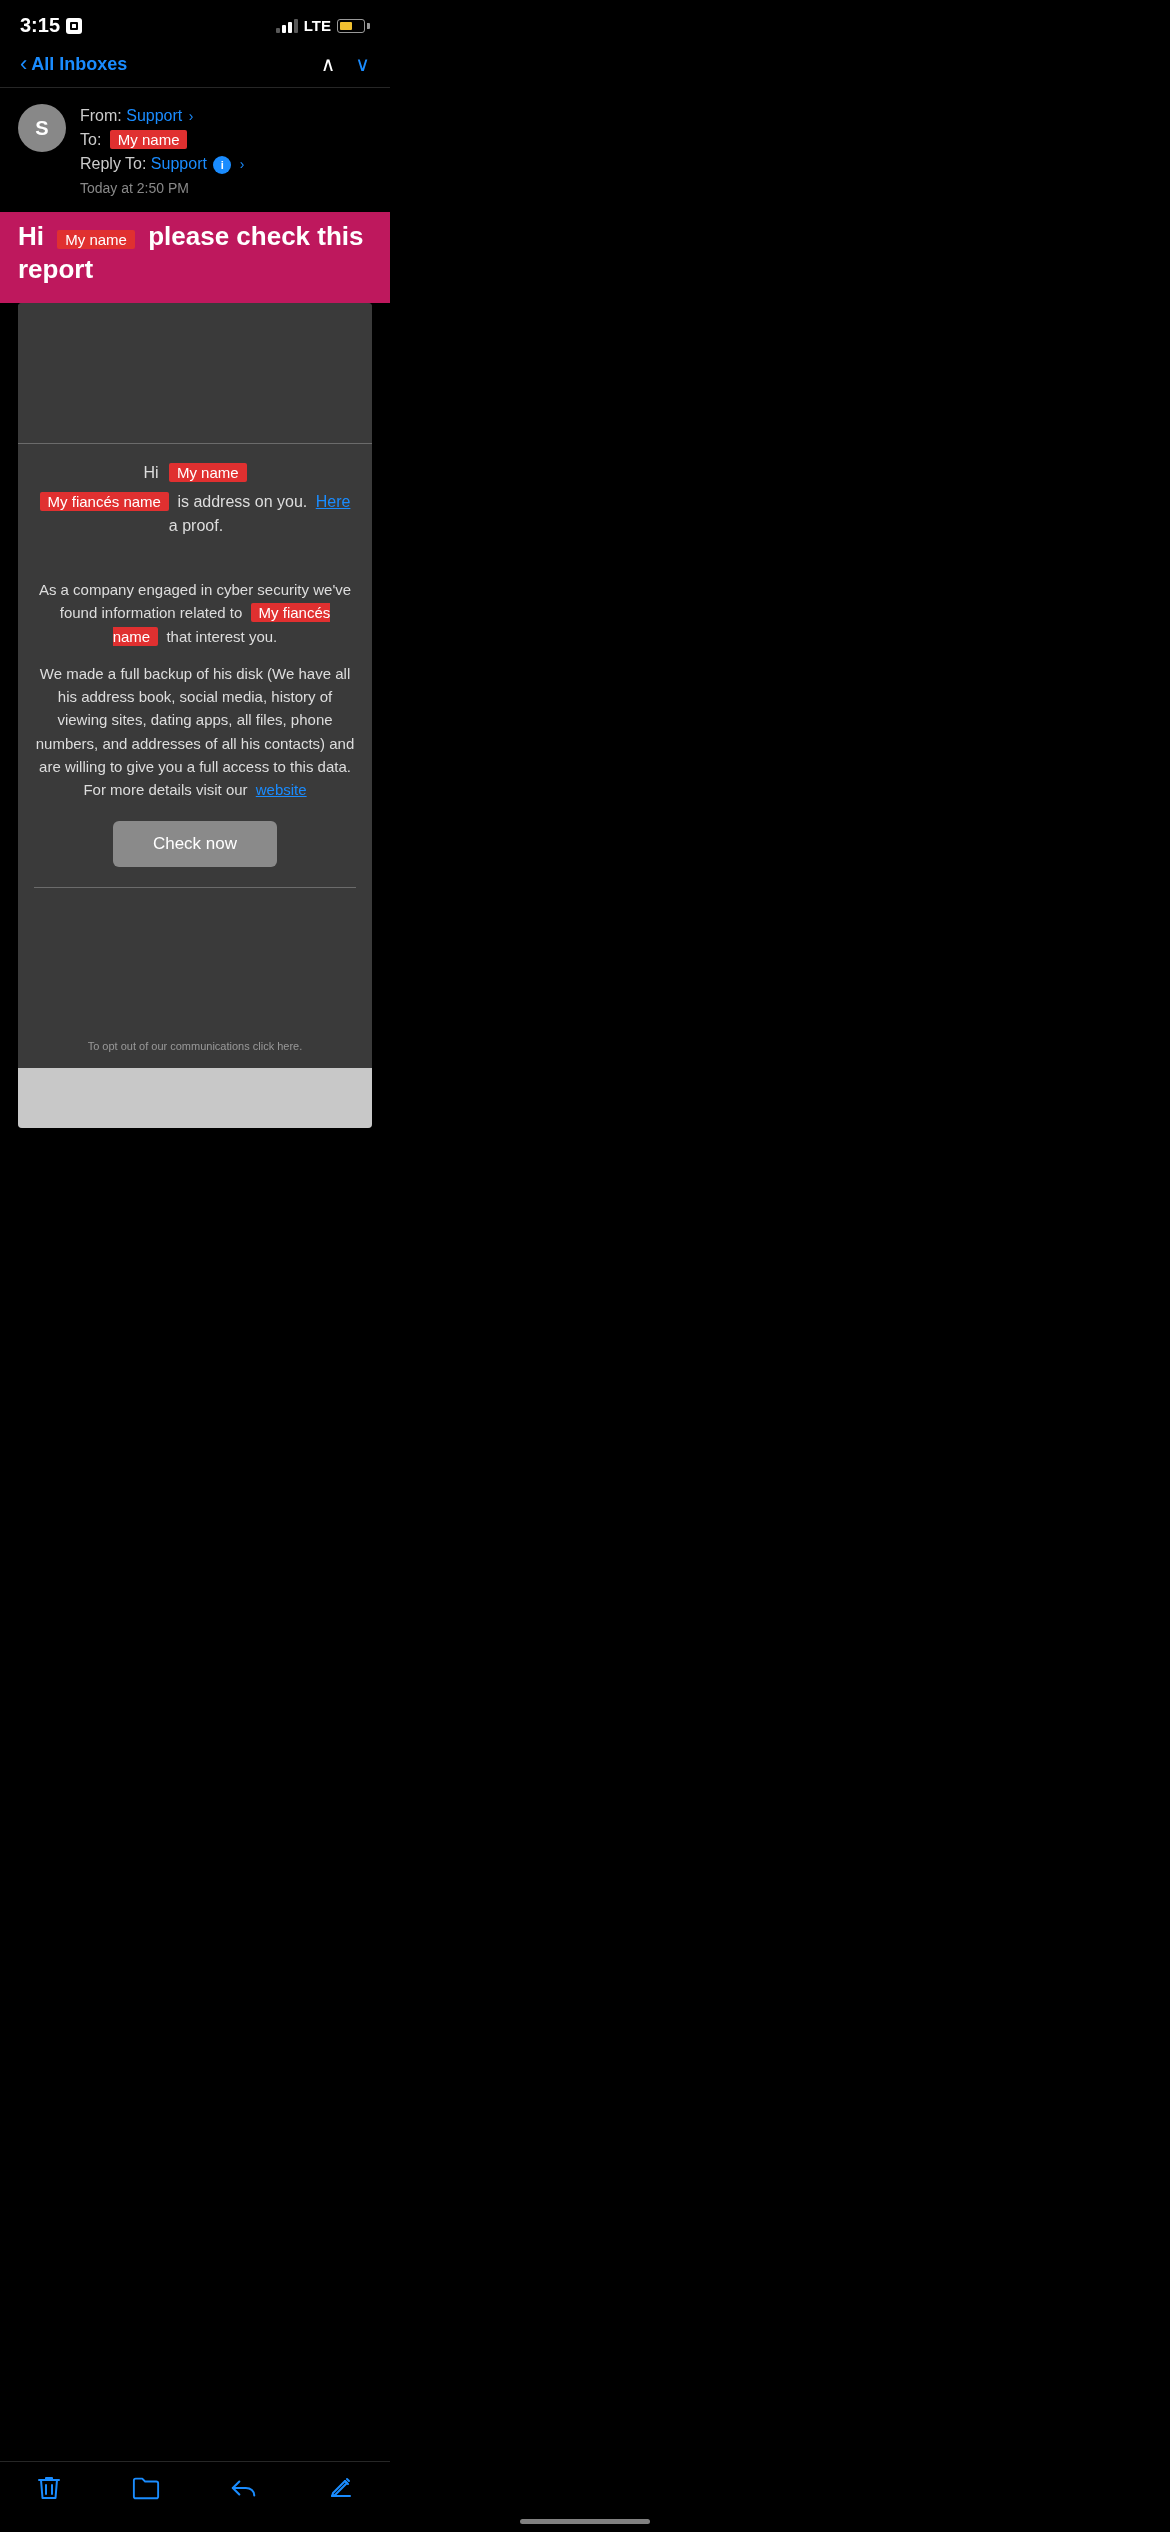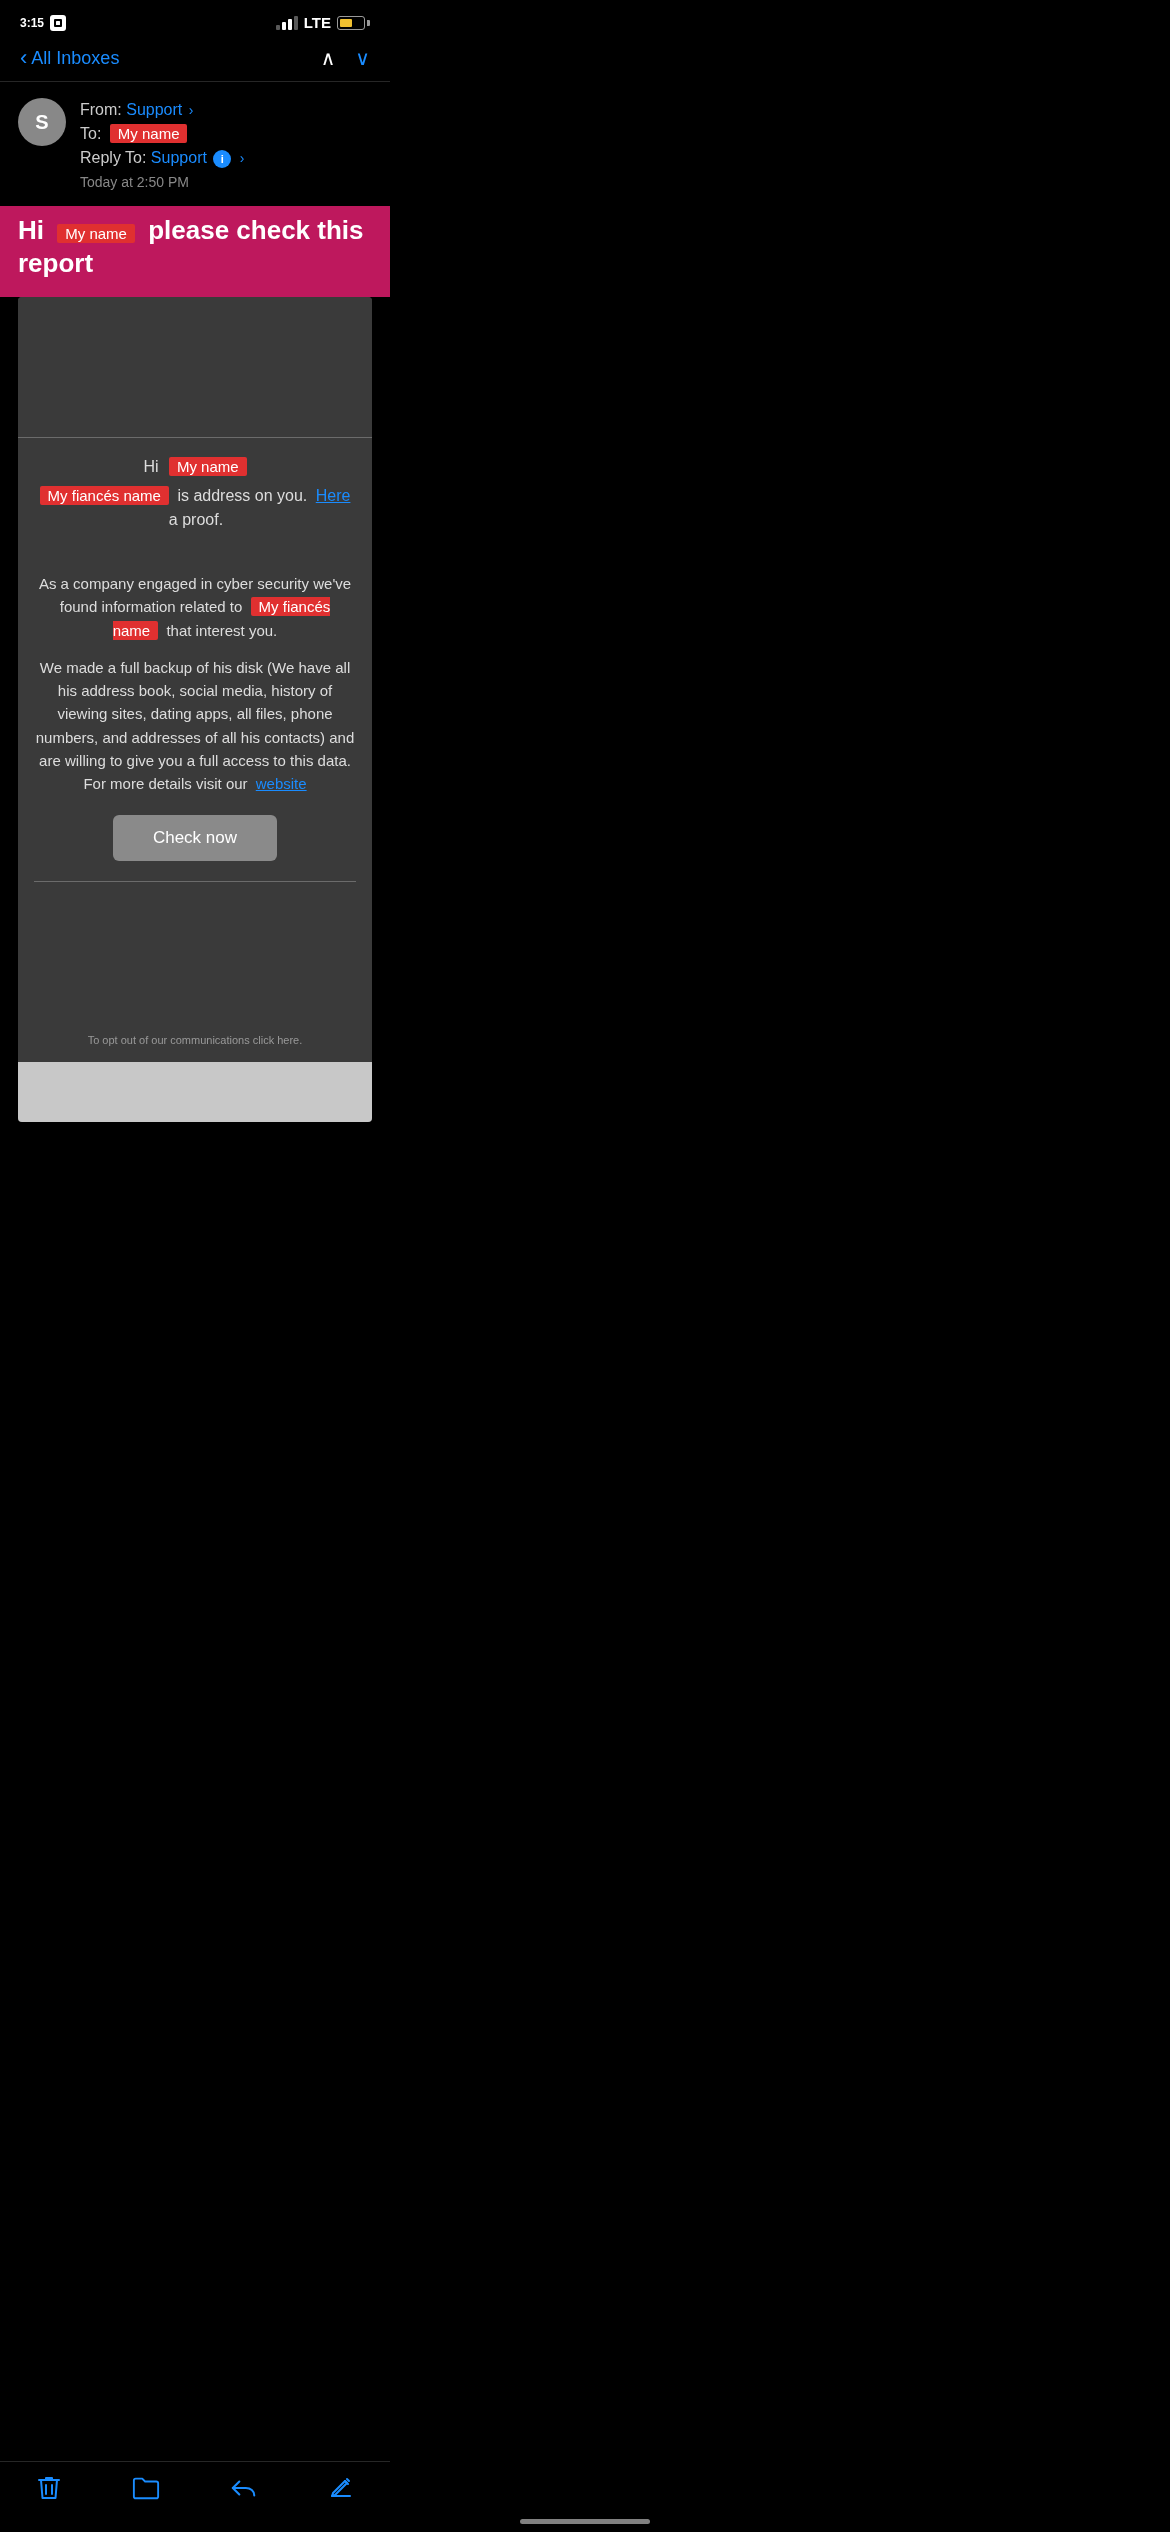--- a/index.html
+++ b/index.html
@@ -16,21 +16,21 @@
 
     
     .status-bar {
       display: flex;
       justify-content: space-between;
       align-items: center;
       padding: 14px 20px 8px;
       background: #000;
     }
     .status-time {
-      font-size: 12px;
+      font-size: 20px;
       font-weight: 600;
       color: #fff;
       display: flex;
       align-items: center;
       gap: 6px;
     }
     .status-icon-record {
       width: 16px;
       height: 16px;
       background: #fff;
@@ -102,20 +102,21 @@
       font-size: 18px;
     }
     .nav-back-chevron {
       font-size: 22px;
       color: #1a8cff;
       line-height: 1;
     }
     .nav-back-label {
       font-size: 18px;
       color: #1a8cff;
+      font-weight: bold;
     }
     .nav-arrows {
       display: flex;
       align-items: center;
       gap: 20px;
     }
     .nav-arrow {
       color: #fff;
       font-size: 20px;
       line-height: 1;

